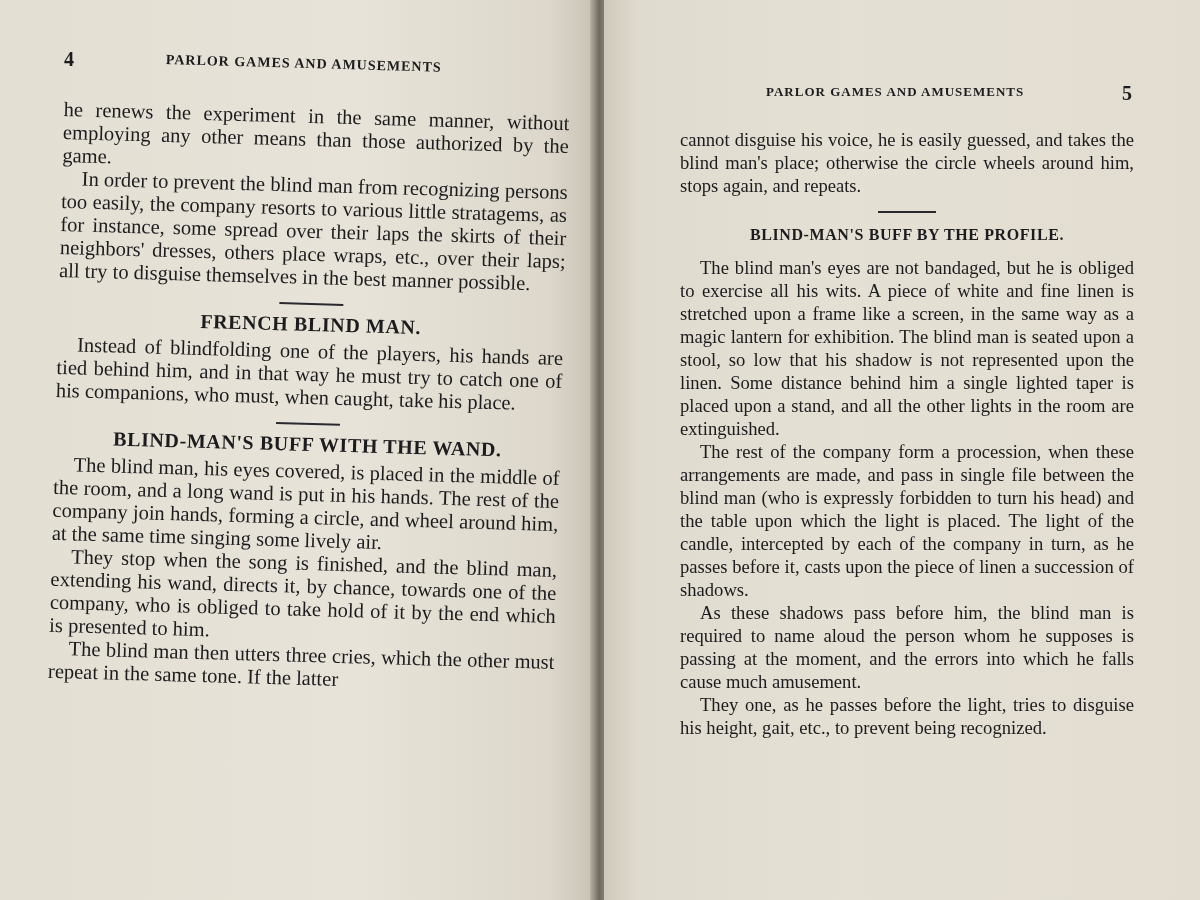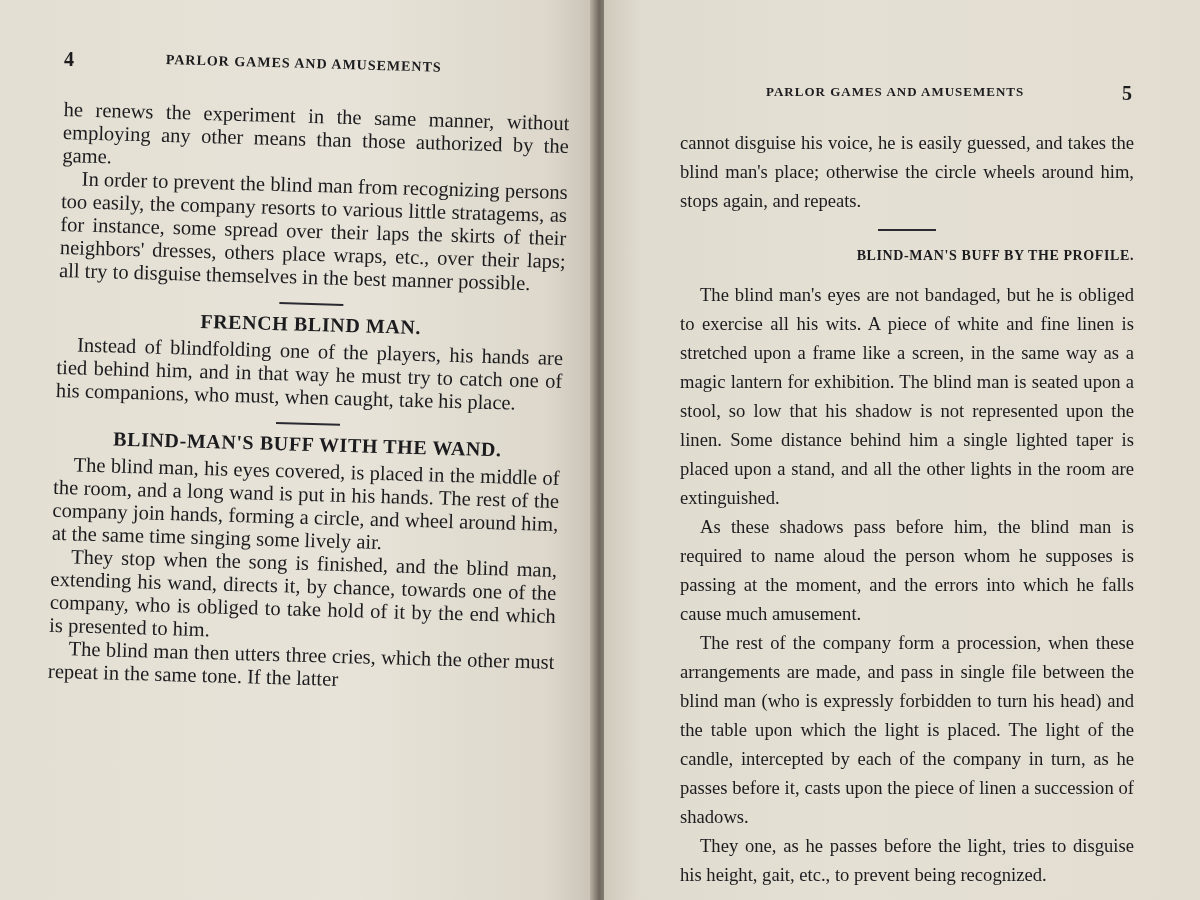--- a/index.html
+++ b/index.html
@@ -36,31 +36,31 @@
       font-family: "Liberation Serif", serif;
     }
     .textblock {
       position: absolute;
       font-family: "Liberation Serif", serif;
       font-size: 20.5px;
       line-height: 23px;
       text-align: justify;
     }
     .left .textblock { left: 64px; width: 506px; transform: rotate(1.6deg); transform-origin: 0 0; }
-    .right .textblock { left: 76px; width: 454px; font-size: 18.6px; line-height: 29px; }
+    .right .textblock { left: 76px; width: 454px; font-size: 18.6px; line-height: 23px; }
     .para { margin: 0; text-indent: 20px; }
     .para.noindent { text-indent: 0; }
     .rule {
       width: 64px; height: 2px; background: #2a2930; margin: 14px auto 8px auto;
     }
     .heading {
       text-align: center; font-weight: bold; letter-spacing: 0.6px;
       margin: 4px 0 4px 0; font-size: 20px;
     }
-    .right .heading { font-size: 14px; margin: 10px 0 10px 0; text-align: right; }
+    .right .heading { font-size: 16px; margin: 10px 0 10px 0; }
   </style>
 </head>
 <body>
 
 <div class="page left">
   <span class="page-num" style="left:64px; top:48px;">4</span>
   <span class="running-head" style="left:166px; top:52px; transform: rotate(1.6deg); transform-origin:0 0;">PARLOR GAMES AND AMUSEMENTS</span>
 
   <div class="textblock" style="top:98px;">
     <p class="para noindent">he renews the experiment in the same manner, without employing any other means than those authorized by the game.</p>
@@ -83,17 +83,17 @@
 <div class="page right">
   <span class="running-head" style="left:162px; top:84px; font-size:13px;">PARLOR GAMES AND AMUSEMENTS</span>
   <span class="page-num" style="left:518px; top:82px;">5</span>
 
   <div class="textblock" style="top:128px;">
     <p class="para noindent">cannot disguise his voice, he is easily guessed, and takes the blind man's place; otherwise the circle wheels around him, stops again, and repeats.</p>
 
     <div class="rule" style="width:58px;"></div>
     <div class="heading">BLIND-MAN'S BUFF BY THE PROFILE.</div>
     <p class="para">The blind man's eyes are not bandaged, but he is obliged to exercise all his wits. A piece of white and fine linen is stretched upon a frame like a screen, in the same way as a magic lantern for exhibition. The blind man is seated upon a stool, so low that his shadow is not represented upon the linen. Some distance behind him a single lighted taper is placed upon a stand, and all the other lights in the room are extinguished.</p>
+    <p class="para">The rest of the company form a procession, when these arrangements are made, and pass in single file between the blind man (who is expressly forbidden to turn his head) and the table upon which the light is placed. The light of the candle, intercepted by each of the company in turn, as he passes before it, casts upon the piece of linen a succession of shadows.</p>
     <p class="para">As these shadows pass before him, the blind man is required to name aloud the person whom he supposes is passing at the moment, and the errors into which he falls cause much amusement.</p>
-    <p class="para">The rest of the company form a procession, when these arrangements are made, and pass in single file between the blind man (who is expressly forbidden to turn his head) and the table upon which the light is placed. The light of the candle, intercepted by each of the company in turn, as he passes before it, casts upon the piece of linen a succession of shadows.</p>
     <p class="para">They one, as he passes before the light, tries to disguise his height, gait, etc., to prevent being recognized.</p>
   </div>
 </div>
 
 </body></html>

